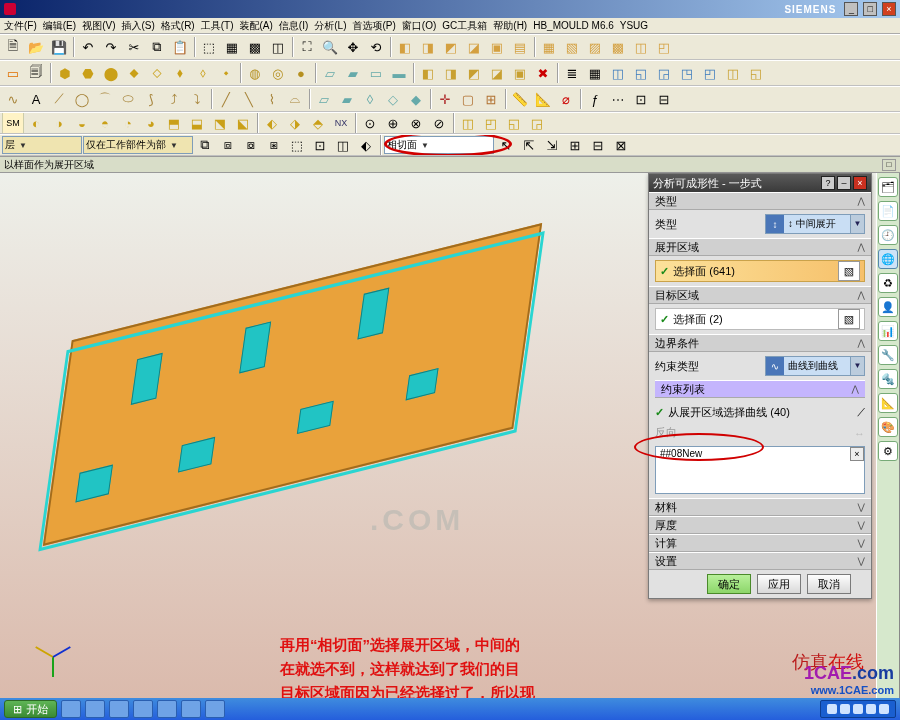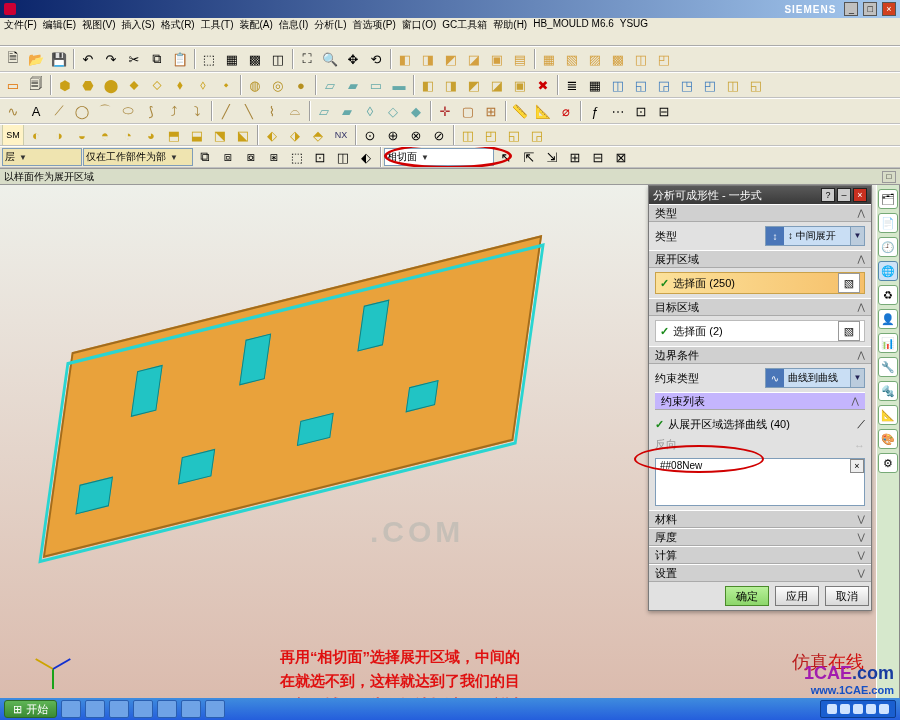--- a/index.html
+++ b/index.html
@@ -20,21 +20,21 @@
   .titlebar .app-icon { width:12px; height:12px; background:#c03; border-radius:2px; margin-right:4px;}
   .titlebar-spacer { flex:1 }
   .siemens { font-weight: bold; letter-spacing: 1px; margin-right:6px; }
   .win-btns span {
     display:inline-block; width:14px; height:14px; background:#c0c0c0;
     border:1px solid #555; margin-left:2px; text-align:center;
     line-height:12px; color:#000; font-size:9px; font-family:Arial;
   }
   .win-btns .close-b { background:#d04020; color:#fff; }
   .menubar {
-    height: 28px; background:#ece9d8; display:flex; align-items:flex-start;
+    height: 16px; background:#ece9d8; display:flex; align-items:center;
     padding: 0 4px; font-size:10px; gap:6px; border-bottom:1px solid #aaa;
   }
   .toolbars {
     background:#ece9d8;
     border-bottom:1px solid #999;
   }
   .toolbar-row {
     display:flex; align-items:center; height:26px;
     border-top:1px solid #fff; border-bottom:1px solid #c0c0c0;
     padding:0 2px; gap:1px; flex-wrap:nowrap; overflow:hidden;
@@ -156,21 +156,21 @@
   .line-row{ display:flex; align-items:center; height:20px; gap:4px;}
   .line-row.dim{color:#999}
   .list-box{
     border:1px solid #7f9db9; background:#fff; height:48px; font-size:10px;
     overflow:hidden; position:relative;
   }
   .list-box .item{padding:1px 4px;}
   .list-box .item.sel{ background:#4a6fb0; color:#fff;}
   .list-box .xbtn{position:absolute;right:0;top:0;width:14px;height:14px;border:1px solid #888;background:#eee;text-align:center;font-size:9px;line-height:12px;}
   .dlg-btns{
-    display:flex; justify-content:flex-end; gap:6px; padding:4px 2px;
+    display:flex; justify-content:flex-end; gap:6px; padding:4px 20px;
   }
   .dlg-btns button{
     height:20px; padding:0 10px; font-size:11px;
     border:1px solid #7a7a7a; background:linear-gradient(#fdfdfd,#d9d9d9);
   }
   .dlg-btns button.primary{ background:linear-gradient(#b8f09a,#8cd66a); border-color:#4a8a2a;}
   .red-ellipse.e2{ left:634px; top:260px; width:130px; height:28px; border-width:2px; z-index:5;}
 
   .taskbar {
     position:absolute; left:0; bottom:0; right:0; height:22px;
@@ -451,21 +451,21 @@
       </div>
     </div>
 
     <div class="section-head">
       <span>展开区域</span>
         <span class="chev">⋀</span>
     </div>
     <div class="section-body">
       <div class="sel-row">
         <span class="check">✓</span>
-        <span>选择面 (250)</span>
+        <span>选择面 (641)</span>
         <span class="mini-ico">▧</span>
       </div>
     </div>
 
     <div class="section-head">
       <span>目标区域</span>
         <span class="chev">⋀</span>
     </div>
     <div class="section-body">
       <div class="sel-row plain">

